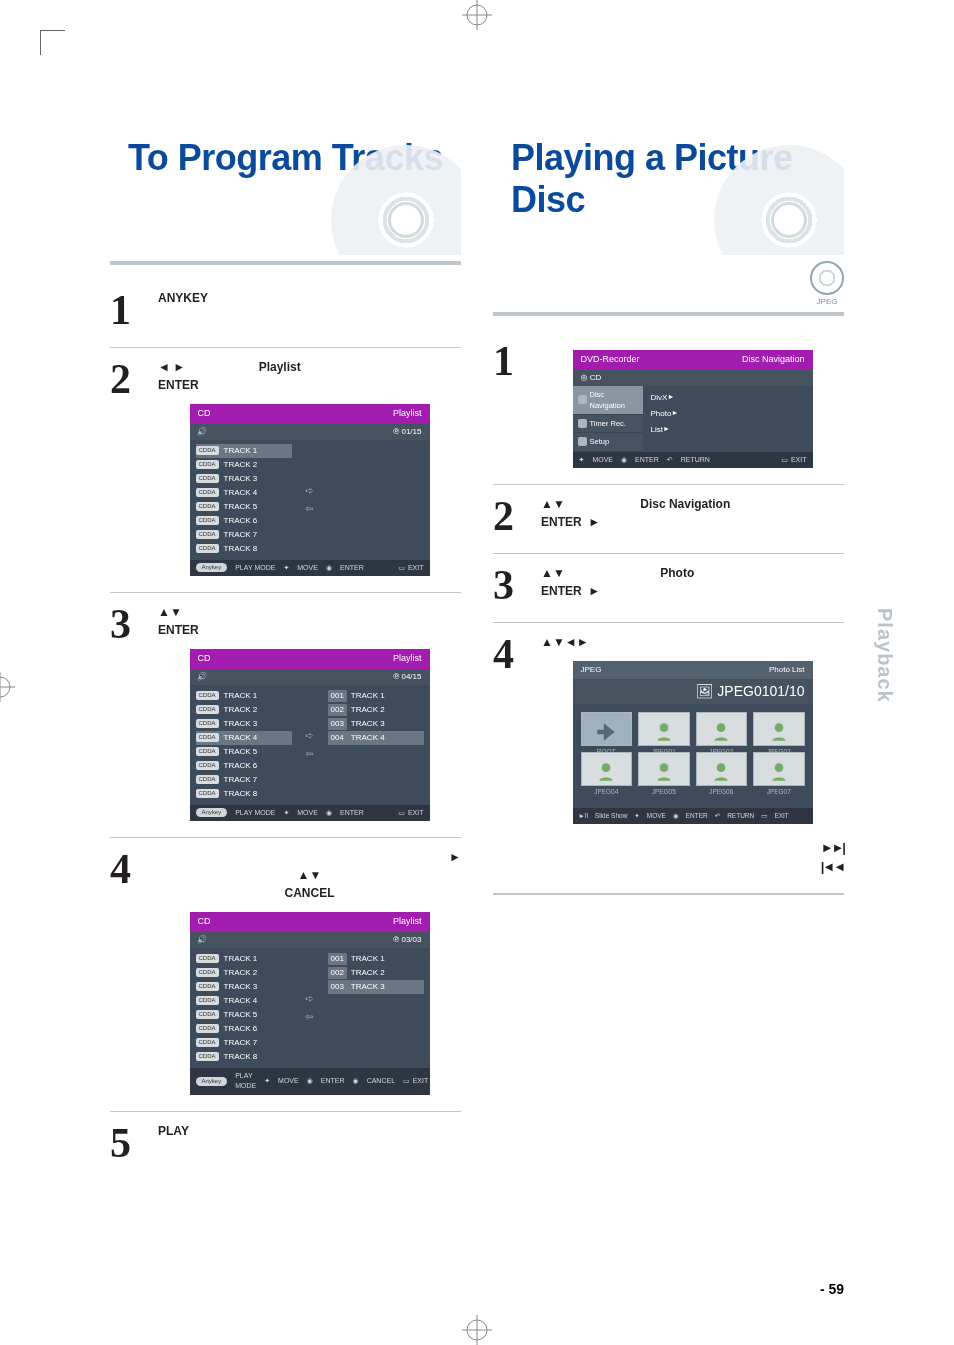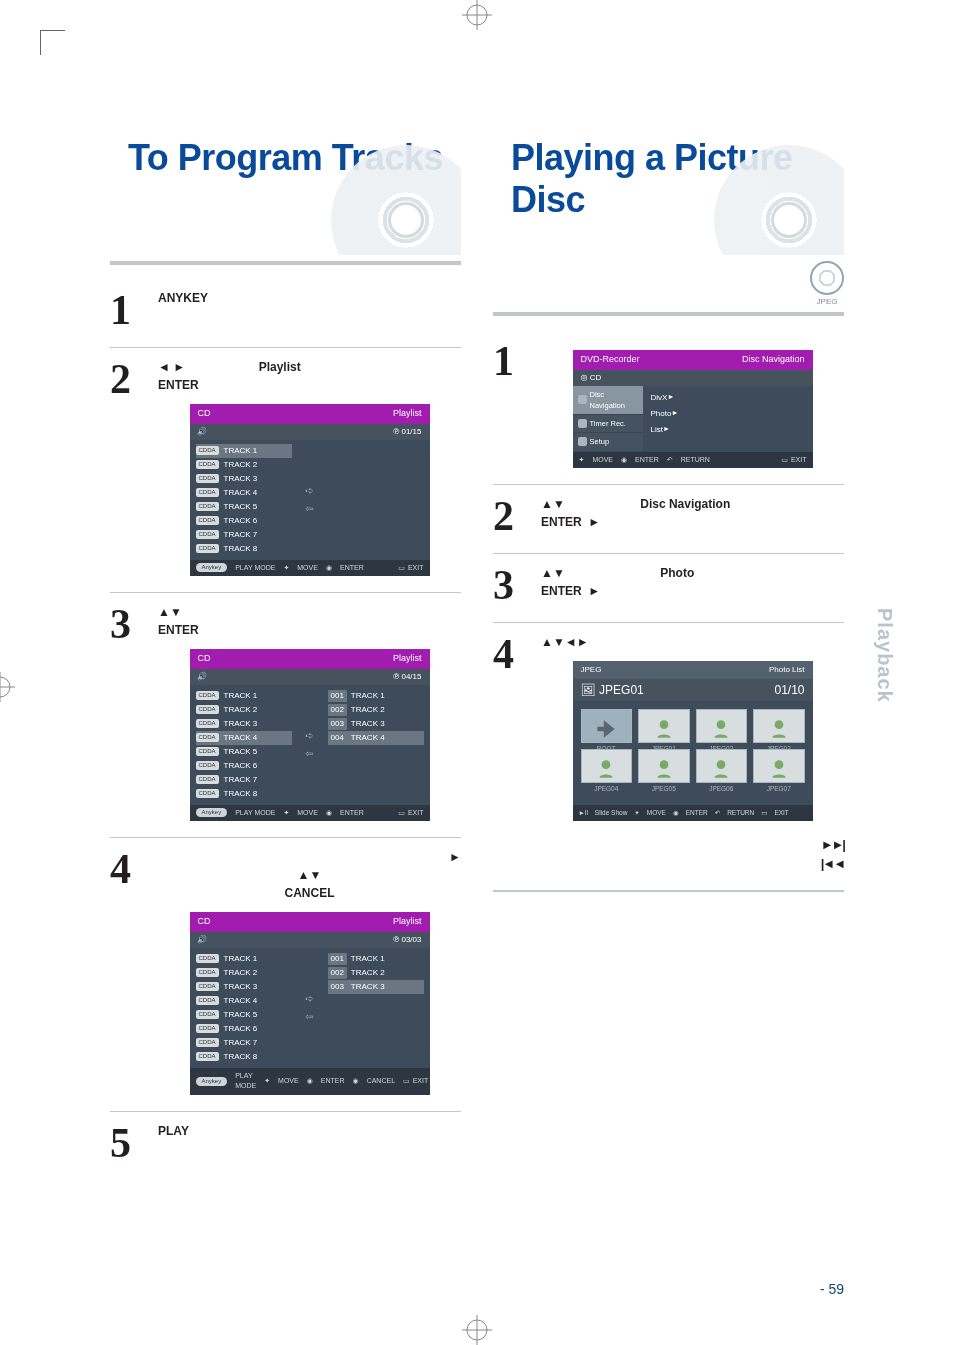--- a/index.html
+++ b/index.html
@@ -48,29 +48,29 @@
 .navwin .panel{display:flex}
 .navwin .sidebar{width:70px;background:#455260}
 .navwin .sidebar .sel{background:#8896a2;color:#fff}
 .navwin .sidebar div{padding:3px 5px;font-size:7.5px;border-bottom:1px solid #3a4753;display:flex;gap:3px;align-items:center}
 .navwin .sidebar .ico{width:9px;height:9px;background:#aab7c0;border-radius:2px;flex:none}
 .navwin .main{flex:1;background:#3d4b5a;padding:4px 8px}
 .navwin .main .row{display:flex;font-size:8px;padding:2px 0}
 .navwin .main .row .arr{font-size:7px}
 .photowin{background:#3d4b5a;color:#fff;font-size:8px}
 .photo-hdr{display:flex;justify-content:space-between;background:#54616e;padding:3px 8px}
-.photo-sub{display:flex;justify-content:space-between;background:#46535f;padding:2px 8px;font-size:12px}
+.photo-sub{display:flex;justify-content:flex-end;background:#46535f;padding:2px 8px;font-size:14px}
 .thumbs{display:grid;grid-template-columns:repeat(4,1fr);gap:6px;padding:8px}
 .thumb{background:#d8dde0;height:32px;border:1px solid #aab5bc;position:relative;display:flex;align-items:flex-end;justify-content:center}
 .thumb .cap{position:absolute;bottom:-12px;left:0;right:0;text-align:center;font-size:6.5px;color:#aeb9c0}
 .thumb.root{background:#9fb1bd}
 .thumb svg{width:26px;height:26px}
 .photo-ftr{background:#2e3741;padding:3px 6px;display:flex;gap:7px;align-items:center;font-size:6.5px;color:#cfd6da;margin-top:14px}
 .side-tab{position:absolute;right:58px;top:608px;writing-mode:vertical-rl;font-size:20px;font-weight:700;color:#b9c3ca;font-family:'Arial Narrow',Arial;letter-spacing:1px}
-.pgnum{position:absolute;bottom:48px;right:110px;font-size:14px;font-weight:400;color:#0c4a6e}
+.pgnum{position:absolute;bottom:48px;right:110px;font-size:14px;font-weight:700;color:#000000}
 .thin{border-bottom:1px solid #bfc7cc}
 .play-icons{font-family:Arial;font-size:13px;letter-spacing:-2px}
 </style>
 </head>
 <body>
 
 <div class="page">
   <div class="crop-tl"></div>
   <div class="crop-top-mid"><svg viewBox="0 0 30 30">
         <circle cx="15" cy="15" r="10" fill="none" stroke="#888"></circle>

